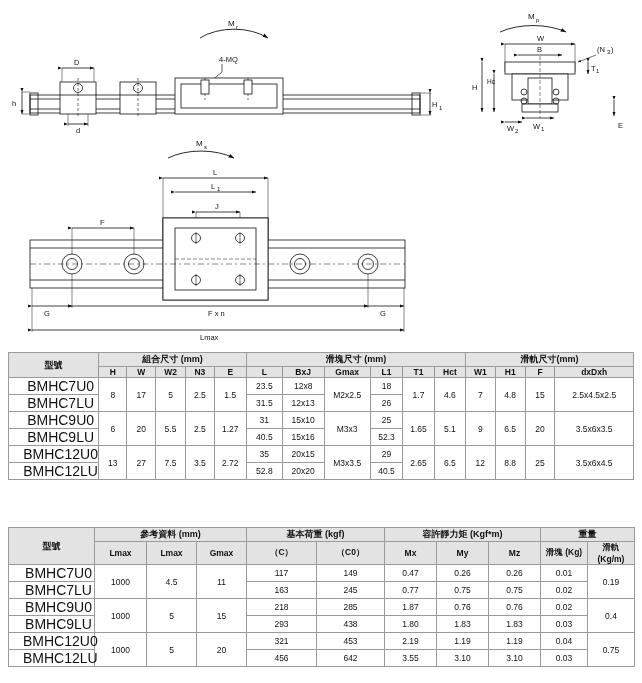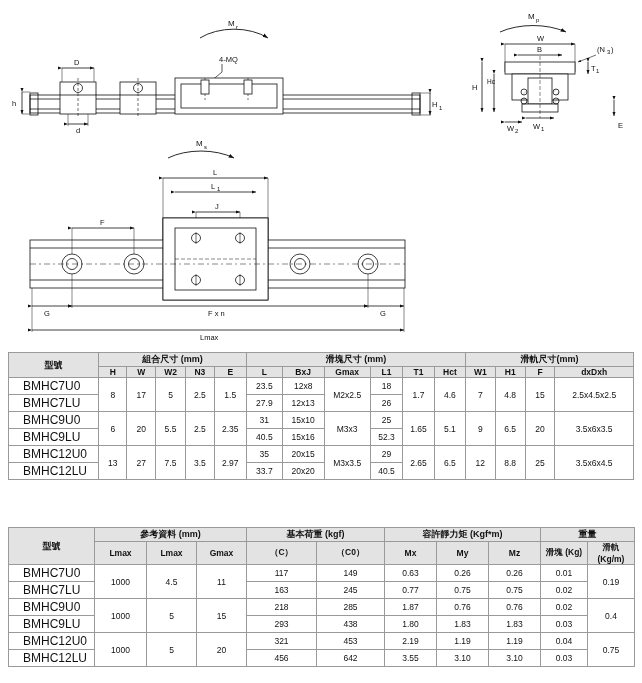--- a/index.html
+++ b/index.html
@@ -14,21 +14,21 @@
   
   .drawing{position:relative;width:642px;height:348px;}
   .drawing svg{position:absolute;left:0;top:0;}
 
   
   .tbl-wrap{position:absolute;left:8px;width:626px;}
   table{border-collapse:collapse;width:626px;table-layout:fixed;}
   td,th{border:1px solid #9a9a9a;font-size:8.5px;text-align:center;vertical-align:middle;padding:0;color:#111;}
   thead th{background:#e3e3e3;font-weight:bold;font-size:9px;}
   .hdr-sub th{background:#e3e3e3;font-weight:bold;font-size:8.5px;}
-  .model{font-size:12px;text-align:left;padding-left:14px;white-space:nowrap;}
+  .model{font-size:14px;text-align:center;padding-left:14px;white-space:nowrap;}
   .rowh{height:17px;}
 </style>
 </head>
 <body>
 
 <div class="page">
 
   <div class="drawing">
     <svg width="642" height="348" viewBox="0 0 642 348">
       <defs>
@@ -281,32 +281,32 @@
           <td>18</td>
           <td rowspan="2">1.7</td>
           <td rowspan="2">4.6</td>
           <td rowspan="2">7</td>
           <td rowspan="2">4.8</td>
           <td rowspan="2">15</td>
           <td rowspan="2">2.5x4.5x2.5</td>
         </tr>
         <tr class="rowh">
           <td class="model">BMHC7LU</td>
-          <td>27.9</td>
+          <td>31.5</td>
           <td>12x13</td>
           <td>26</td>
         </tr>
 
         <tr class="rowh">
           <td class="model">BMHC9U0</td>
           <td rowspan="2">6</td>
           <td rowspan="2">20</td>
           <td rowspan="2">5.5</td>
           <td rowspan="2">2.5</td>
-          <td rowspan="2">2.35</td>
+          <td rowspan="2">1.27</td>
           <td>31</td>
           <td>15x10</td>
           <td rowspan="2">M3x3</td>
           <td>25</td>
           <td rowspan="2">1.65</td>
           <td rowspan="2">5.1</td>
           <td rowspan="2">9</td>
           <td rowspan="2">6.5</td>
           <td rowspan="2">20</td>
           <td rowspan="2">3.5x6x3.5</td>
@@ -317,35 +317,35 @@
           <td>15x16</td>
           <td>52.3</td>
         </tr>
 
         <tr class="rowh">
           <td class="model">BMHC12U0</td>
           <td rowspan="2">13</td>
           <td rowspan="2">27</td>
           <td rowspan="2">7.5</td>
           <td rowspan="2">3.5</td>
-          <td rowspan="2">2.97</td>
+          <td rowspan="2">2.72</td>
           <td>35</td>
           <td>20x15</td>
           <td rowspan="2">M3x3.5</td>
           <td>29</td>
           <td rowspan="2">2.65</td>
           <td rowspan="2">6.5</td>
           <td rowspan="2">12</td>
           <td rowspan="2">8.8</td>
           <td rowspan="2">25</td>
           <td rowspan="2">3.5x6x4.5</td>
         </tr>
         <tr class="rowh">
           <td class="model">BMHC12LU</td>
-          <td>33.7</td>
+          <td>52.8</td>
           <td>20x20</td>
           <td>40.5</td>
         </tr>
       </tbody>
     </table>
   </div>
 
   <div class="tbl-wrap" style="top:527px;">
     <table>
       <colgroup>
@@ -384,21 +384,21 @@
       </thead>
       <tbody>
 
         <tr class="rowh">
           <td class="model">BMHC7U0</td>
           <td rowspan="2">1000</td>
           <td rowspan="2">4.5</td>
           <td rowspan="2">11</td>
           <td>117</td>
           <td>149</td>
-          <td>0.63</td>
+          <td>0.47</td>
           <td>0.26</td>
           <td>0.26</td>
           <td>0.01</td>
           <td rowspan="2">0.19</td>
         </tr>
         <tr class="rowh">
           <td class="model">BMHC7LU</td>
           <td>163</td>
           <td>245</td>
           <td>0.77</td>

